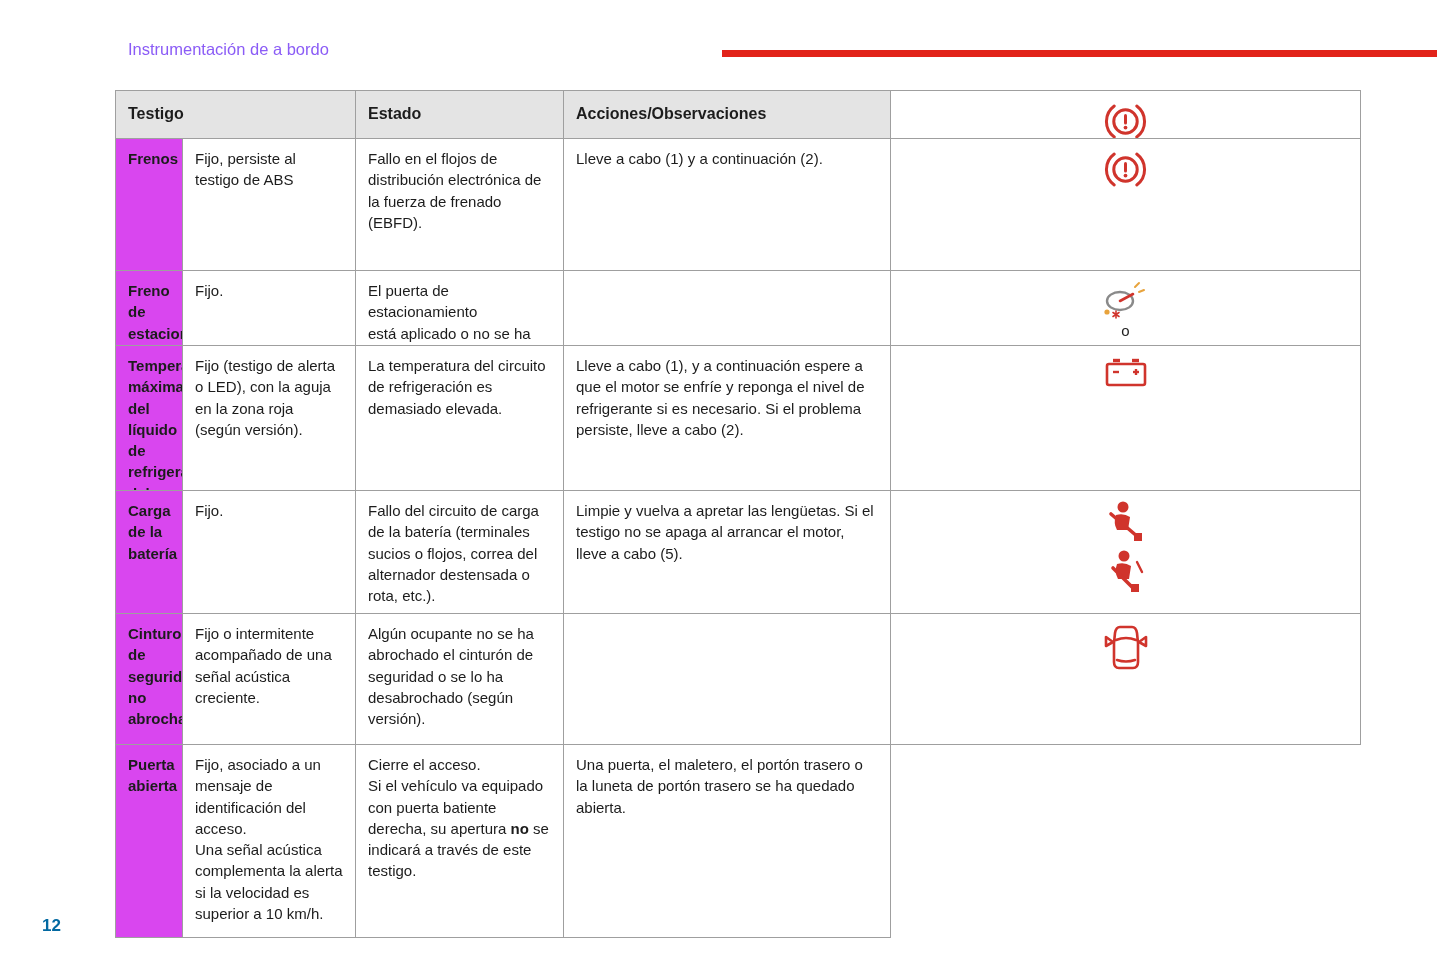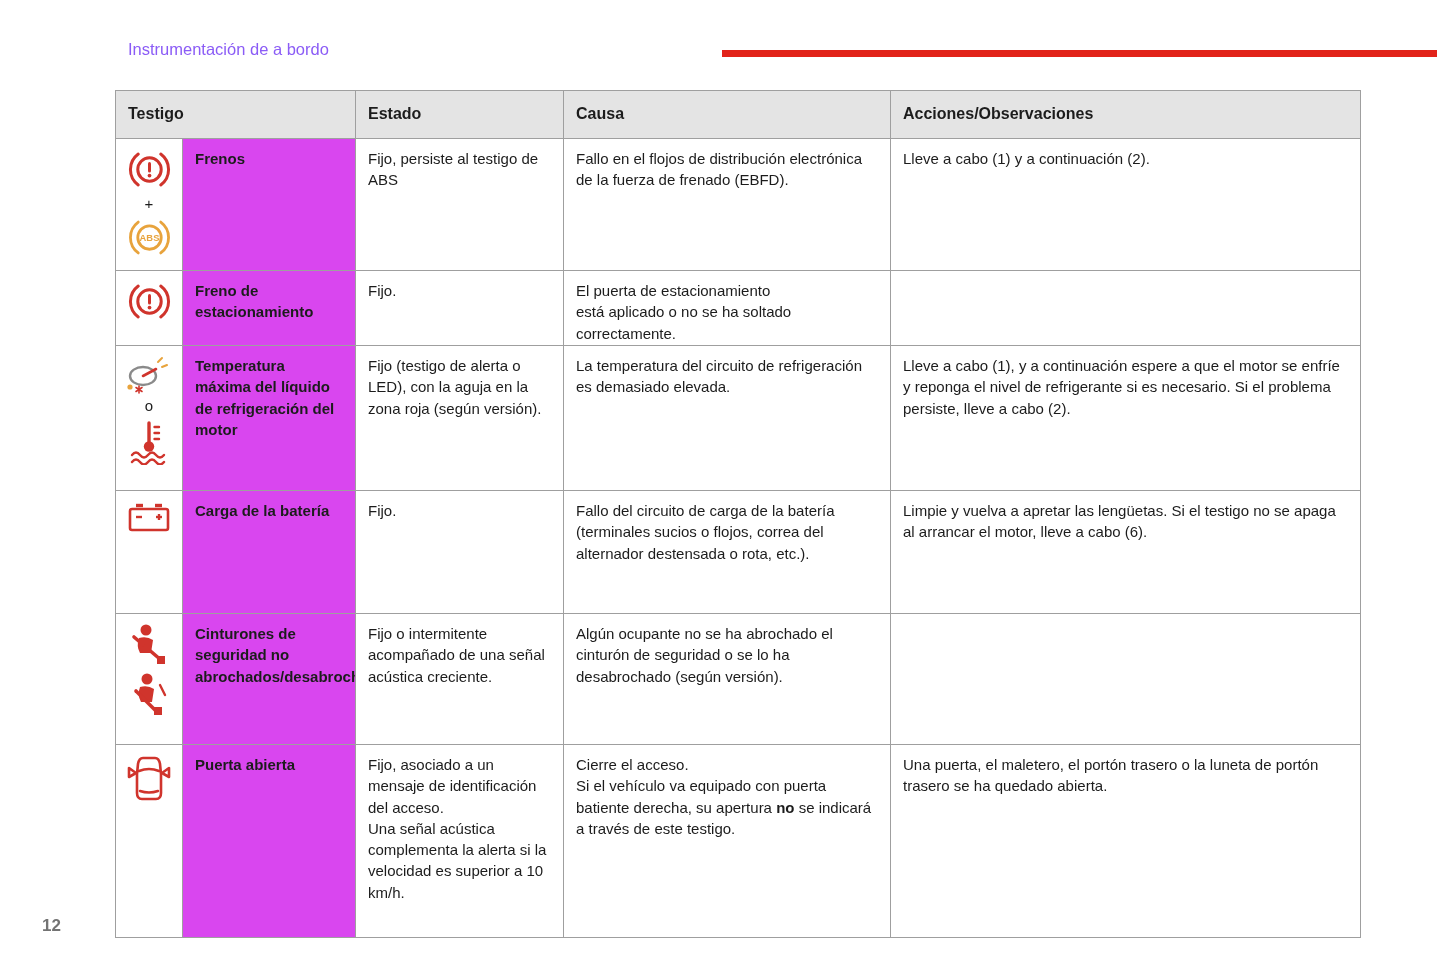--- a/index.html
+++ b/index.html
@@ -7,21 +7,21 @@
     width:1445px;height:964px;background:#ffffff;position:relative;
     font-family:"Liberation Sans", sans-serif;color:#1c1c1c;
   }
   .page-header{
     position:absolute;left:114px;top:40px;font-size:16.5px;color:#8b5cf6;margin-left:14px;
   }
   .red-bar{
     position:absolute;left:722px;top:50px;width:715px;height:7px;background:#e2231a;
   }
   .page-number{
-    position:absolute;left:42px;top:916px;font-size:17px;font-weight:bold;color:#737373;
+    position:absolute;left:42px;top:916px;font-size:17px;font-weight:bold;color:#0369a1;
   }
   .table{
     position:absolute;left:115px;top:90px;
     display:grid;
     grid-template-columns:67px 173px 208px 327px 470px;
     grid-template-rows:48px 132px 75px 145px 123px 131px 193px;
     border-top:1px solid #9f9f9f;border-left:1px solid #9f9f9f;
   }
   .cell{
     border-right:1px solid #9f9f9f;border-bottom:1px solid #9f9f9f;
@@ -43,21 +43,20 @@
 </head>
 <body>
 
 <div class="page-header">Instrumentación de a bordo</div>
 <div class="red-bar"></div>
 
 <div class="table">
 
   <div class="cell header span2">Testigo</div>
   <div class="cell header">Estado</div>
-  <div class="cell header">Causa</div>
   <div class="cell header">Acciones/Observaciones</div>
 
   <div class="cell icon-cell">
     <svg class="ic" width="45" height="45" viewBox="0 0 48 48">
       <g stroke="#d0342c" stroke-width="3.2" stroke-linecap="round" fill="none">
         <circle cx="24" cy="24" r="12.5"></circle>
         <line x1="24" y1="17.5" x2="24" y2="25.5"></line>
         <path d="M12 7.5 A 20.5 20.5 0 0 0 12 40.5"></path>
         <path d="M36 7.5 A 20.5 20.5 0 0 1 36 40.5"></path>
       </g>
@@ -137,21 +136,21 @@
         <line x1="29" y1="6.5" x2="36" y2="6.5" stroke-width="3.4"></line>
         <line x1="10" y1="18" x2="16" y2="18" stroke-width="2.4"></line>
         <line x1="30" y1="18" x2="36" y2="18" stroke-width="2.4"></line>
         <line x1="33" y1="15" x2="33" y2="21" stroke-width="2.4"></line>
       </g>
     </svg>
   </div>
   <div class="cell label-cell">Carga de la batería</div>
   <div class="cell">Fijo.</div>
   <div class="cell">Fallo del circuito de carga de la batería (terminales sucios o flojos, correa del alternador destensada o rota, etc.).</div>
-  <div class="cell">Limpie y vuelva a apretar las lengüetas. Si el testigo no se apaga al arrancar el motor, lleve a cabo (6).</div>
+  <div class="cell">Limpie y vuelva a apretar las lengüetas. Si el testigo no se apaga al arrancar el motor, lleve a cabo (5).</div>
 
   <div class="cell icon-cell">
     <svg class="ic" width="38" height="46" viewBox="0 0 38 46">
       <circle cx="16" cy="8" r="5.5" fill="#d0342c"></circle>
       <path d="M9 16 q8 -2 14 2 l-2 13 h-11 q-4 -7 -1 -15 z" fill="#d0342c"></path>
       <line x1="4" y1="15" x2="31" y2="38" stroke="#d0342c" stroke-width="3.6" stroke-linecap="round"></line>
       <rect x="27" y="34" width="8" height="8" fill="#d0342c"></rect>
     </svg>
     <svg class="ic" width="38" height="46" viewBox="0 0 38 46">
       <circle cx="17" cy="8" r="5.5" fill="#d0342c"></circle>

